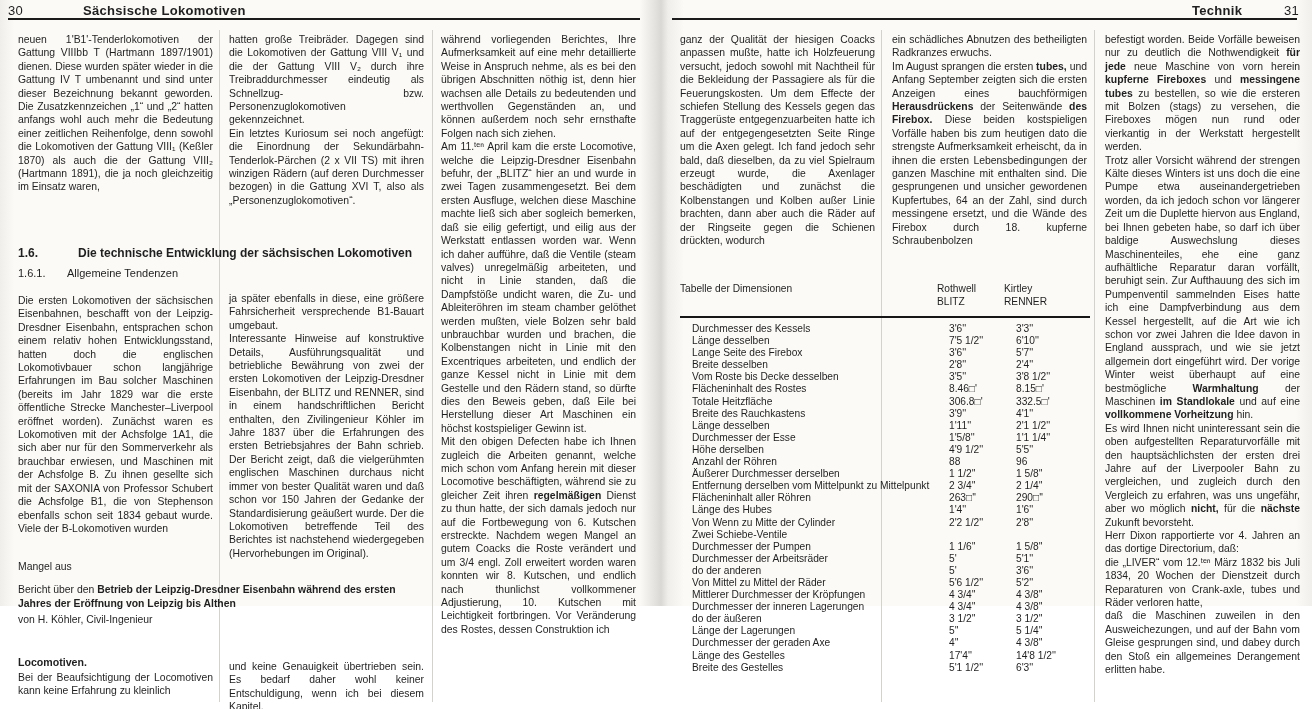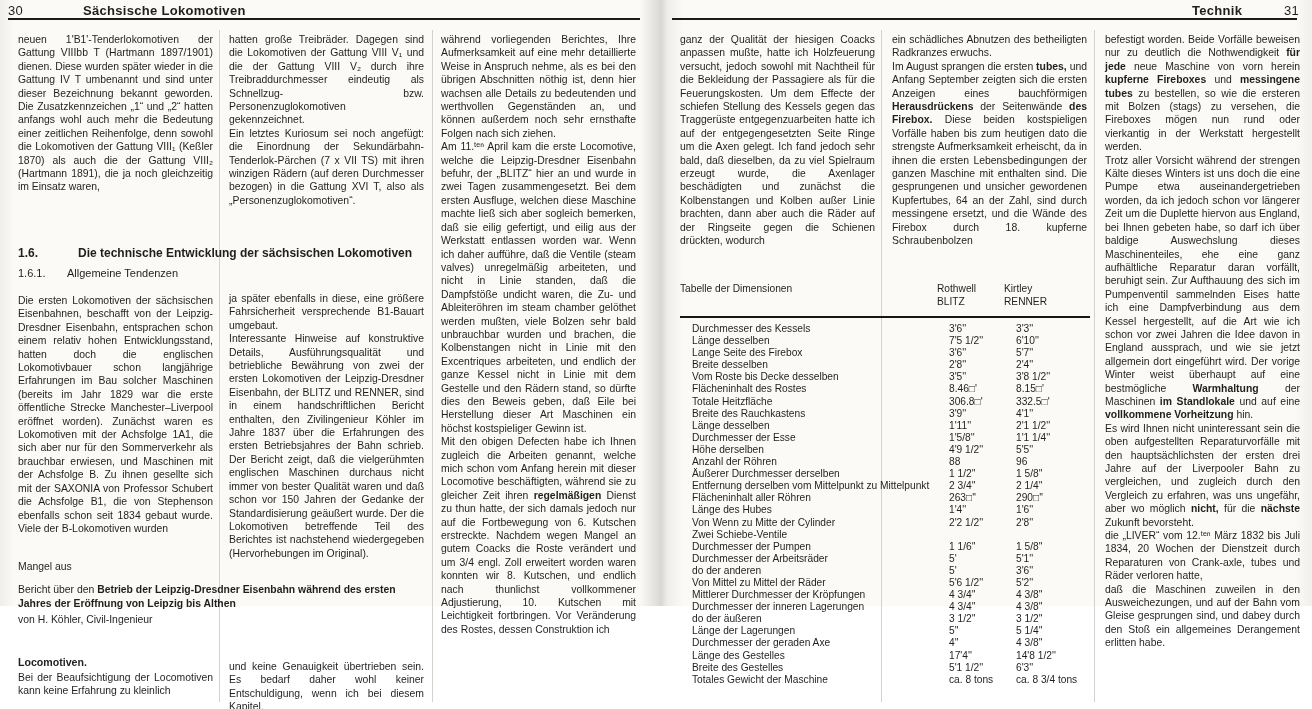--- a/index.html
+++ b/index.html
@@ -61,21 +61,21 @@
   <div class="col-div" style="left:219px;"></div>
   <div class="col-div" style="left:432px;"></div>
   <div class="col-div" style="left:881px;"></div>
   <div class="col-div" style="left:1094px;"></div>
 
   <div class="col" style="left:18px;top:33px;">
       <p class="para"><span>neuen 1'B1'-Tenderlokomotiven der Gattung VIIIbb T (Hartmann 1897/1901) dienen. Diese wurden später wieder in die Gattung IV T umbenannt und sind unter dieser Bezeichnung bekannt geworden. Die Zusatzkennzeichen „1“ und „2“ hatten anfangs wohl auch mehr die Bedeutung einer zeitlichen Reihenfolge, denn sowohl die Lokomotiven der Gattung VIII₁ (Keßler 1870) als auch die der Gattung VIII₂ (Hartmann 1891), die ja noch gleichzeitig im Einsatz waren,</span></p>
     </div>
   <div class="col" style="left:229px;top:33px;">
       <p class="para"><span>hatten große Treibräder. Dagegen sind die Lokomotiven der Gattung VIII V₁ und die der Gattung VIII V₂ durch ihre Treibraddurchmesser eindeutig als Schnellzug- bzw. Personenzuglokomotiven gekennzeichnet.</span></p>
-      <p class="para"><span>Ein letztes Kuriosum sei noch angefügt: die Einordnung der Sekundärbahn-Tenderlok-Pärchen (7 x VII TS) mit ihren winzigen Rädern (auf deren Durchmesser bezogen) in die Gattung XVI T, also als „Personenzuglokomotiven“.</span></p>
+      <p class="para"><span>Ein letztes Kuriosum sei noch angefügt: die Einordnung der Sekundärbahn-Tenderlok-Pärchen (2 x VII TS) mit ihren winzigen Rädern (auf deren Durchmesser bezogen) in die Gattung XVI T, also als „Personenzuglokomotiven“.</span></p>
     </div>
 
   <div class="sec-head" style="left:18px;top:246px;">
     <span class="sec-num">1.6.</span><span>Die technische Entwicklung der sächsischen Lokomotiven</span>
   </div>
   <div class="sub-head" style="left:18px;top:267px;">
     <span class="sec-num">1.6.1.</span><span>Allgemeine Tendenzen</span>
   </div>
 
   <div class="col" style="left:18px;top:294px;">
@@ -111,20 +111,21 @@
       <p class="para"><span>ganz der Qualität der hiesigen Coacks anpassen mußte, hatte ich Holzfeuerung versucht, jedoch sowohl mit Nachtheil für die Bekleidung der Passagiere als für die Feuerungskosten. Um dem Effecte der schiefen Stellung des Kessels gegen das Traggerüste entgegenzuarbeiten hatte ich auf der entgegengesetzten Seite Ringe um die Axen gelegt. Ich fand jedoch sehr bald, daß dieselben, da zu viel Spielraum erzeugt wurde, die Axenlager beschädigten und zunächst die Kolbenstangen und Kolben außer Linie brachten, dann aber auch die Räder auf der Ringseite gegen die Schienen drückten, wodurch</span></p>
     </div>
   <div class="col" style="left:892px;top:33px;">
       <p class="para"><span>ein schädliches Abnutzen des betheiligten Radkranzes erwuchs.</span></p>
       <p class="para"><span>Im August sprangen die ersten </span><span class="b">tubes,</span><span> und Anfang September zeigten sich die ersten Anzeigen eines bauchförmigen </span><span class="b">Herausdrückens</span><span> der Seitenwände </span><span class="b">des Firebox.</span><span> Diese beiden kostspieligen Vorfälle haben bis zum heutigen dato die strengste Aufmerksamkeit erheischt, da in ihnen die ersten Lebensbedingungen der ganzen Maschine mit enthalten sind. Die gesprungenen und unsicher gewordenen Kupfertubes, 64 an der Zahl, sind durch messingene ersetzt, und die Wände des Firebox durch 18. kupferne Schraubenbolzen</span></p>
     </div>
   <div class="col" style="left:1105px;top:33px;">
       <p class="para"><span>befestigt worden. Beide Vorfälle beweisen nur zu deutlich die Nothwendigkeit </span><span class="b">für jede</span><span> neue Maschine von vorn herein </span><span class="b">kupferne Fireboxes</span><span> und </span><span class="b">messingene tubes</span><span> zu bestellen, so wie die ersteren mit Bolzen (stags) zu versehen, die Fireboxes mögen nun rund oder vierkantig in der Werkstatt hergestellt werden.</span></p>
       <p class="para"><span>Trotz aller Vorsicht während der strengen Kälte dieses Winters ist uns doch die eine Pumpe etwa auseinandergetrieben worden, da ich jedoch schon vor längerer Zeit um die Duplette hiervon aus England, bei Ihnen gebeten habe, so darf ich über baldige Auswechslung dieses Maschinenteiles, ehe eine ganz aufhältliche Reparatur daran vorfällt, beruhigt sein. Zur Aufthauung des sich im Pumpenventil sammelnden Eises hatte ich eine Dampfverbindung aus dem Kessel hergestellt, auf die Art wie ich schon vor zwei Jahren die Idee davon in England aussprach, und wie sie jetzt allgemein dort eingeführt wird. Der vorige Winter weist überhaupt auf eine bestmögliche </span><span class="b">Warmhaltung</span><span> der Maschinen </span><span class="b">im Standlokale</span><span> und auf eine </span><span class="b">vollkommene Vorheitzung</span><span> hin.</span></p>
       <p class="para"><span>Es wird Ihnen nicht uninteressant sein die oben aufgestellten Reparaturvorfälle mit den hauptsächlichsten der ersten drei Jahre auf der Liverpooler Bahn zu vergleichen, und zugleich durch den Vergleich zu erfahren, was uns ungefähr, aber wo möglich </span><span class="b">nicht,</span><span> für die </span><span class="b">nächste</span><span> Zukunft bevorsteht.</span></p>
+      <p class="para"><span>Herr Dixon rapportierte vor 4. Jahren an das dortige Directorium, daß:</span></p>
       <p class="para"><span>die „LIVER“ vom 12.ᵗᵉⁿ März 1832 bis Juli 1834, 20 Wochen der Dienstzeit durch Reparaturen von Crank-axle, tubes und Räder verloren hatte,</span></p>
       <p class="para"><span>daß die Maschinen zuweilen in den Ausweichezungen, und auf der Bahn vom Gleise gesprungen sind, und dabey durch den Stoß ein allgemeines Derangement erlitten habe.</span></p>
     </div>
 
   <div class="dim-table">
     <div class="dim-head">
       <span class="dim-title">Tabelle der Dimensionen</span>
       <span class="dim-c1">
         <div>Rothwell</div>
         <div>BLITZ</div>
@@ -274,21 +275,16 @@
         <div class="dim-row">
           <span class="dim-label">Länge des Gestelles</span>
           <span class="dim-val1">17'4''</span>
           <span class="dim-val2">14'8 1/2''</span>
         </div>
         <div class="dim-row">
           <span class="dim-label">Breite des Gestelles</span>
           <span class="dim-val1">5'1 1/2''</span>
           <span class="dim-val2">6'3''</span>
         </div>
-        <div class="dim-row">
-          <span class="dim-label">Totales Gewicht der Maschine</span>
-          <span class="dim-val1">ca. 8 tons</span>
-          <span class="dim-val2">ca. 8 3/4 tons</span>
-        </div>
       </div>
   </div>
 
 </div>
 
 </body></html>

